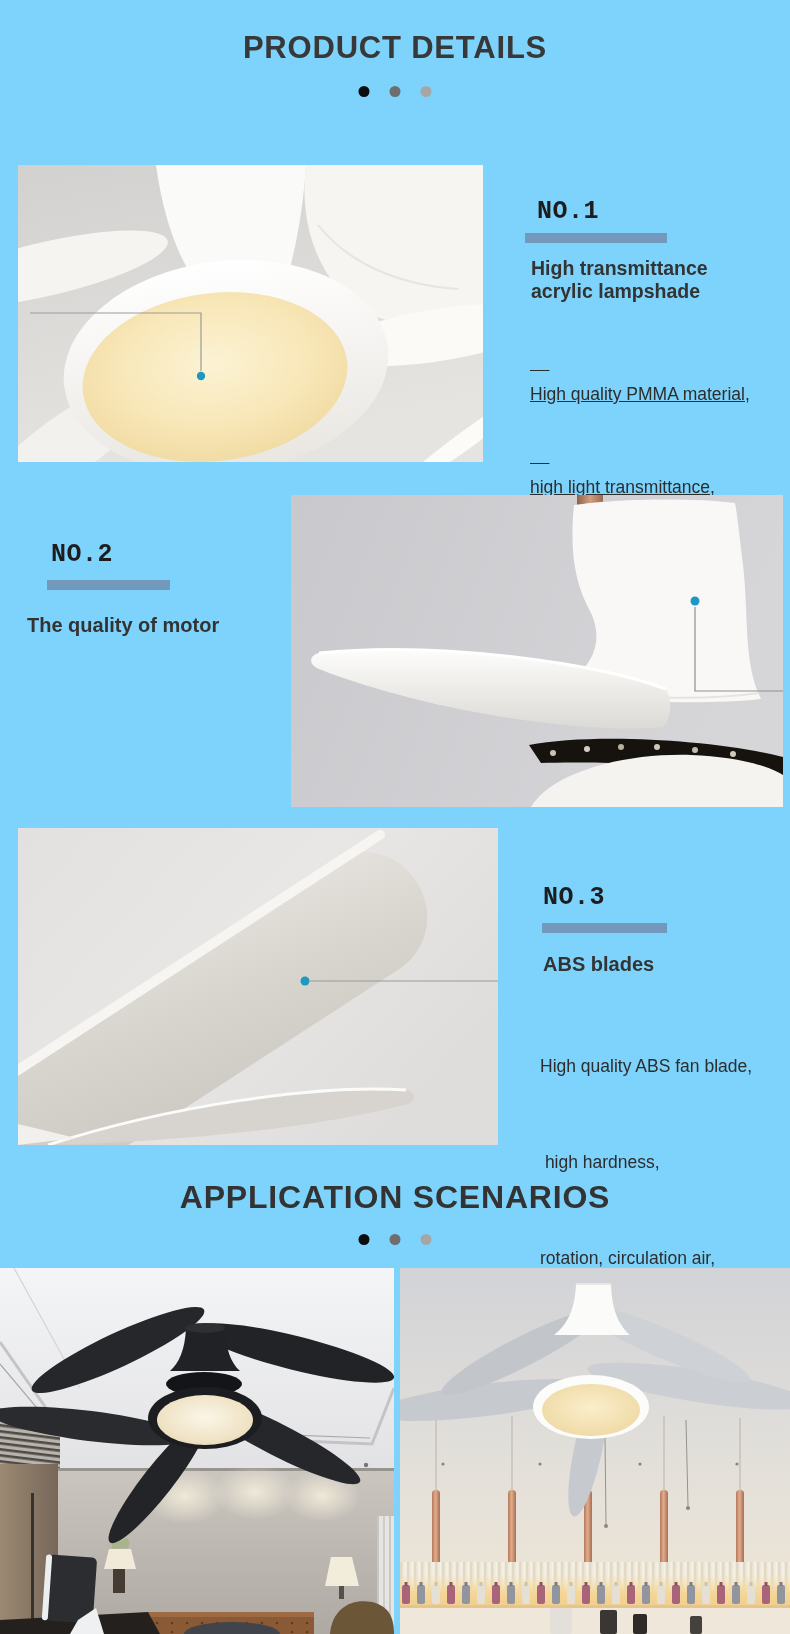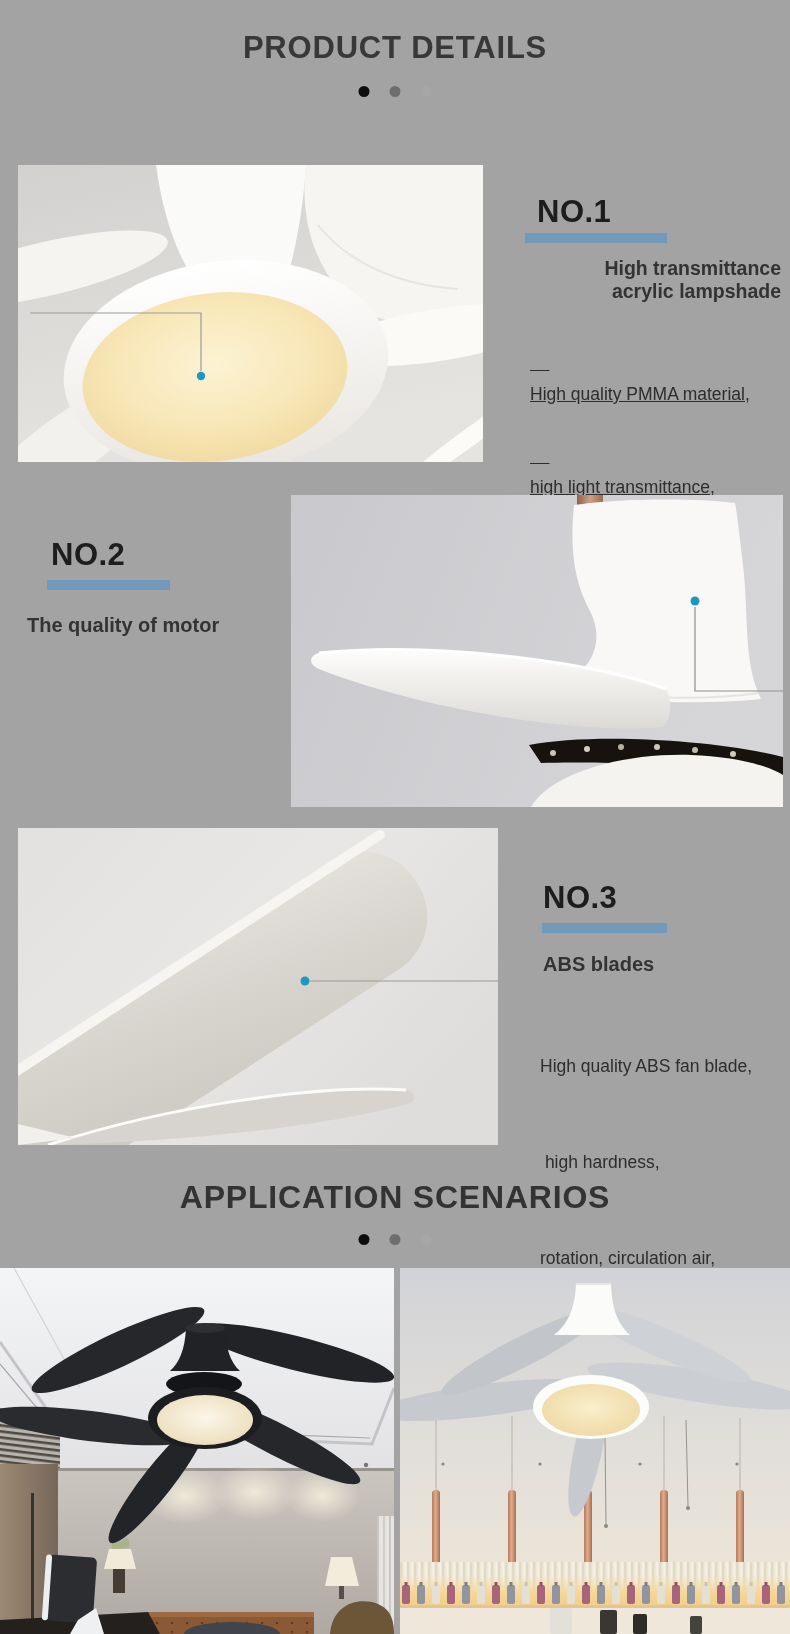--- a/index.html
+++ b/index.html
@@ -1,51 +1,51 @@
 <!DOCTYPE html>
 <html><head>
 <meta charset="utf-8">
 <style>
   html,body{margin:0;padding:0;background:#ffffff;}
-  #page{position:relative;width:790px;height:1634px;margin:0 auto;background:#a3a3a3;overflow:hidden;
+  #page{position:relative;width:790px;height:1634px;margin:0 auto;background:#7dd3fc;overflow:hidden;
         font-family:"Liberation Sans","DejaVu Sans",sans-serif;}
   .abs{position:absolute;}
 
   
   .big-heading{left:0;top:31px;width:790px;text-align:center;font-size:31px;line-height:34px;
                font-weight:bold;color:#383838;letter-spacing:0.8px;}
   .big-heading.app{top:1180px;font-size:32px;color:#333333;}
 
   
   .dots{display:flex;gap:20px;left:50%;transform:translateX(-50%);}
   .dots.top{top:86px;}
   .dots.bottom{top:1234px;}
   .dot{width:11px;height:11px;border-radius:50%;}
   .dot.d1{background:#0d0d0d;}
   .dot.d2{background:#6e6e6e;}
   .dot.d3{background:#a6a6a6;}
 
   
-  .no-num{font-family:Liberation Sans, sans-serif;font-weight:bold;font-size:31px;
+  .no-num{font-family:Liberation Mono, monospace;font-weight:bold;font-size:25px;
           line-height:34px;color:#1d1d1d;letter-spacing:0.5px;}
   .accent-bar{height:10px;background:#7298bc;}
   .sub{font-weight:bold;color:#333333;font-size:20px;line-height:24px;}
   .sub.two-line{font-size:19.5px;line-height:23px;}
   .body-text{color:#2d2d2d;font-size:17.5px;white-space:pre-wrap;}
   .lh1{line-height:31px;} .lh2{line-height:33px;} .lh3{line-height:32px;}
 
   
   .img-frame{overflow:hidden;}
   .img-frame svg{display:block;}
 
   
   #img-no1{left:18px;top:165px;width:465px;height:297px;}
   #no1-num{left:537px;top:195px;}
   #no1-bar{left:525px;top:233px;width:142px;}
-  #no1-sub{left:531px;top:257px;width:250px;text-align:right;}
+  #no1-sub{left:531px;top:257px;width:250px;}
   #no1-body{left:530px;top:317px;width:260px;text-decoration:underline;}
 
   #no2-num{left:51px;top:538px;}
   #no2-bar{left:47px;top:580px;width:123px;}
   #no2-sub{left:27px;top:613px;width:260px;}
   #no2-body{left:27px;top:646px;width:270px;}
   #img-no2{left:291px;top:495px;width:492px;height:312px;}
 
   #img-no3{left:18px;top:828px;width:480px;height:317px;}
   #no3-num{left:543px;top:881px;}

